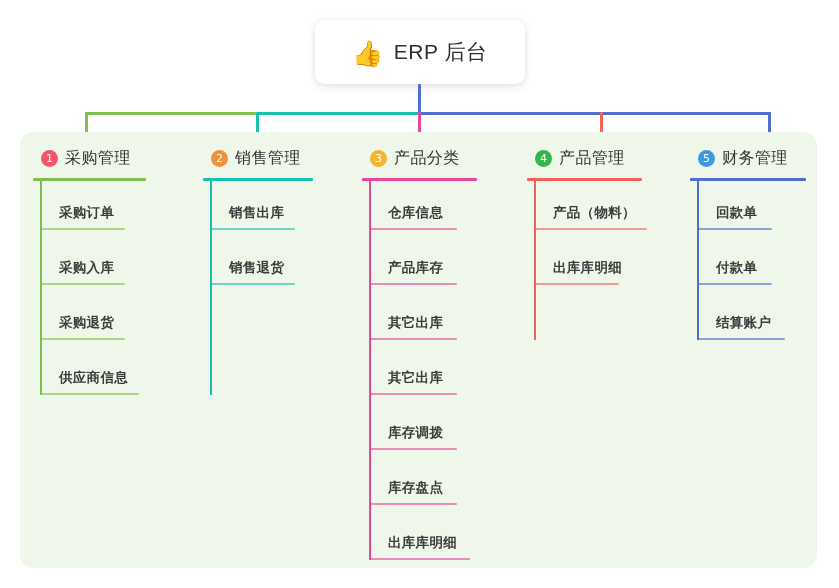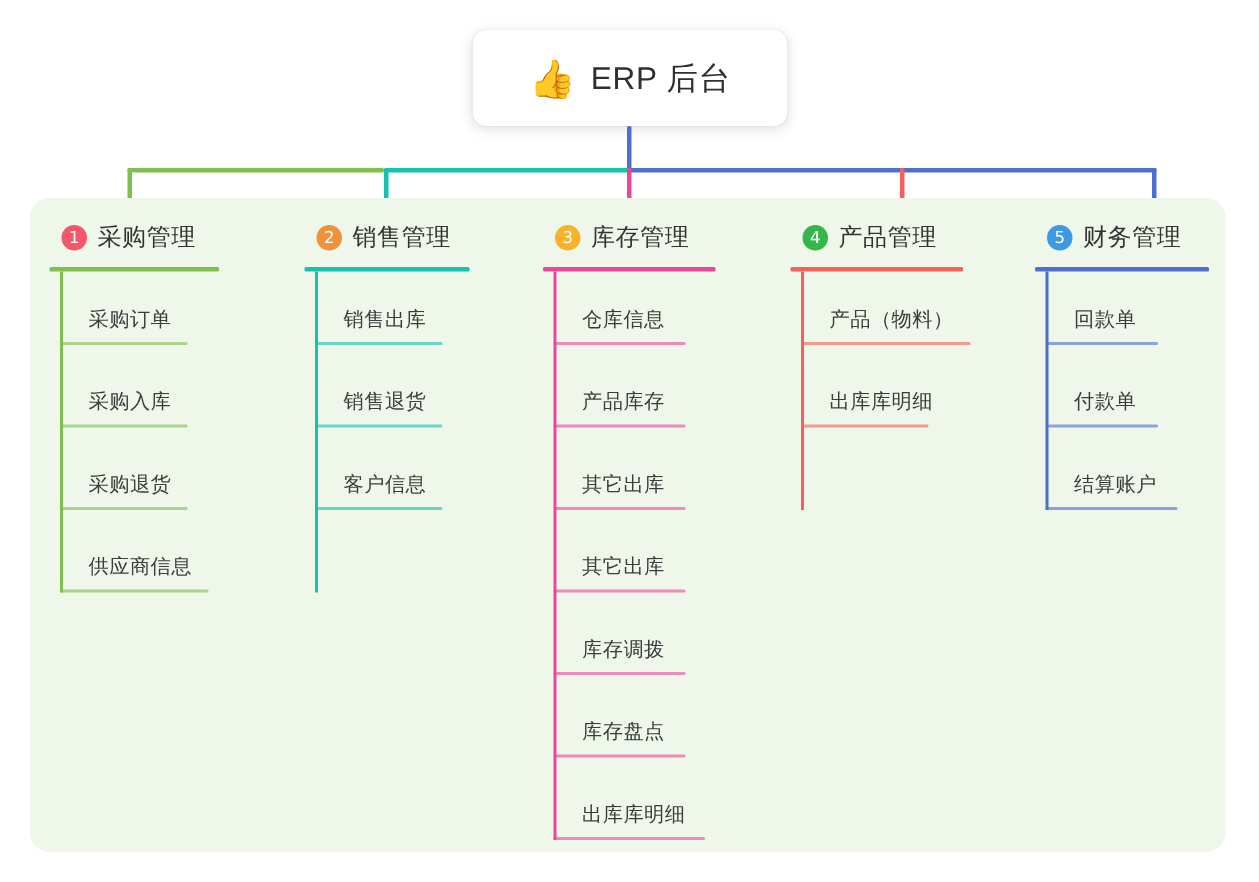--- a/index.html
+++ b/index.html
@@ -91,20 +91,21 @@
     color: #333333;
     letter-spacing: 0.4px;
   }
   .head-rule {
     height: 3px;
     margin-top: 7px;
     border-radius: 1px;
   }
   .col-body {
     position: relative;
+    font-weight: bold;
   }
   .spine {
     position: absolute;
     left: 7px;
     top: 0;
     width: 2px;
   }
   .item {
     position: relative;
     height: 55px;
@@ -184,30 +185,26 @@
       <div class="col-body">
         <div class="spine" style="background: rgb(24, 192, 176); height: 214px;"></div>
         <div class="item">
           <div class="item-label">销售出库</div>
           <div class="item-rule" style="width: 85px; background: rgb(24, 192, 176); opacity: 0.62;"></div>
         </div>
         <div class="item">
           <div class="item-label">销售退货</div>
           <div class="item-rule" style="width: 85px; background: rgb(24, 192, 176); opacity: 0.62;"></div>
         </div>
-        <div class="item">
-          <div class="item-label">客户信息</div>
-          <div class="item-rule" style="width: 85px; background: rgb(24, 192, 176); opacity: 0.62;"></div>
-        </div>
       </div>
     </div>
     <div class="column" style="left: 362px; top: 145px;">
       <div class="col-head">
         <span class="badge" style="background: rgb(247, 179, 43);">3</span>
-        <span class="col-title">库存管理</span>
+        <span class="col-title">产品分类</span>
       </div>
       <div class="head-rule" style="width: 115px; background: rgb(231, 72, 155);"></div>
       <div class="col-body">
         <div class="spine" style="background: rgb(231, 72, 155); height: 379px;"></div>
         <div class="item">
           <div class="item-label">仓库信息</div>
           <div class="item-rule" style="width: 88px; background: rgb(231, 72, 155); opacity: 0.62;"></div>
         </div>
         <div class="item">
           <div class="item-label">产品库存</div>

